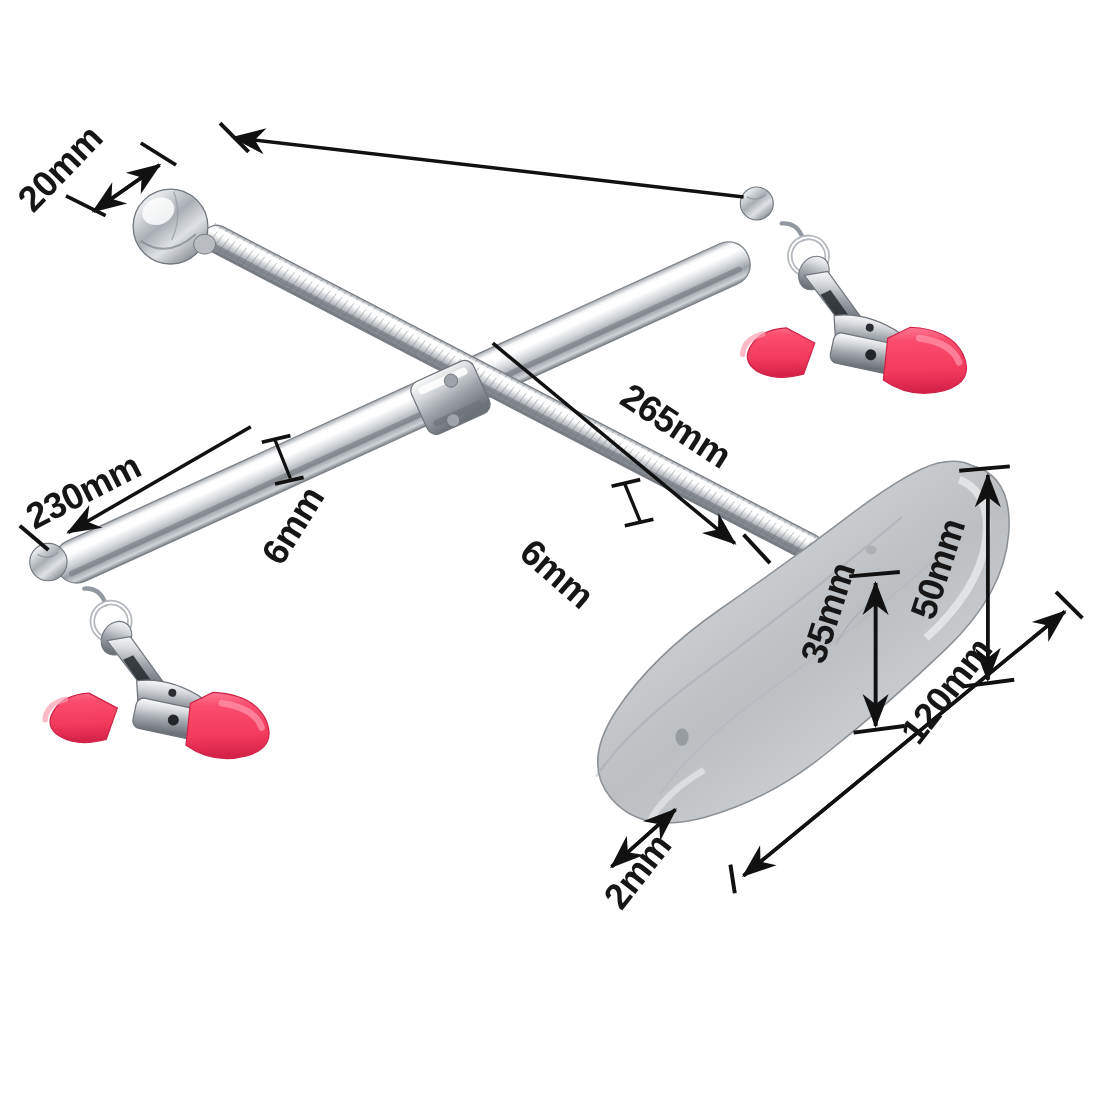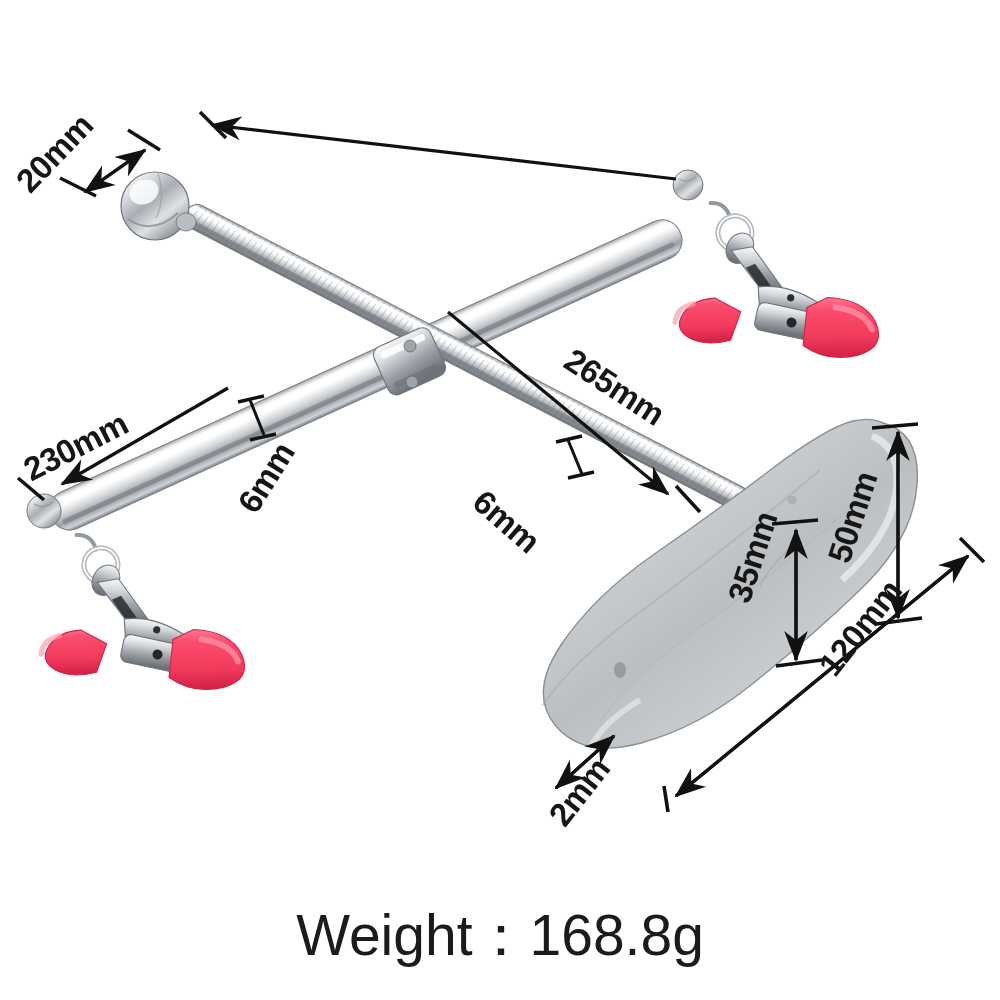--- a/index.html
+++ b/index.html
@@ -282,15 +282,14 @@
   <div class="dim-label" style="left:478px; top:480px; font-size:33px; transform:rotate(41deg);">6mm</div>
 
   <div class="dim-label" style="left:738px; top:585px; font-size:33px; transform:rotate(-72deg);">35mm</div>
 
   <div class="dim-label" style="left:838px; top:545px; font-size:33px; transform:rotate(-72deg);">50mm</div>
 
   <div class="dim-label" style="left:826px; top:655px; font-size:33px; transform:rotate(-52deg);">120mm</div>
 
   <div class="dim-label" style="left:556px; top:805px; font-size:33px; transform:rotate(-52deg);">2mm</div>
 
-  <div id="weight-line">Weight：168.8g</div>
 
 </div>
 
 </body></html>

